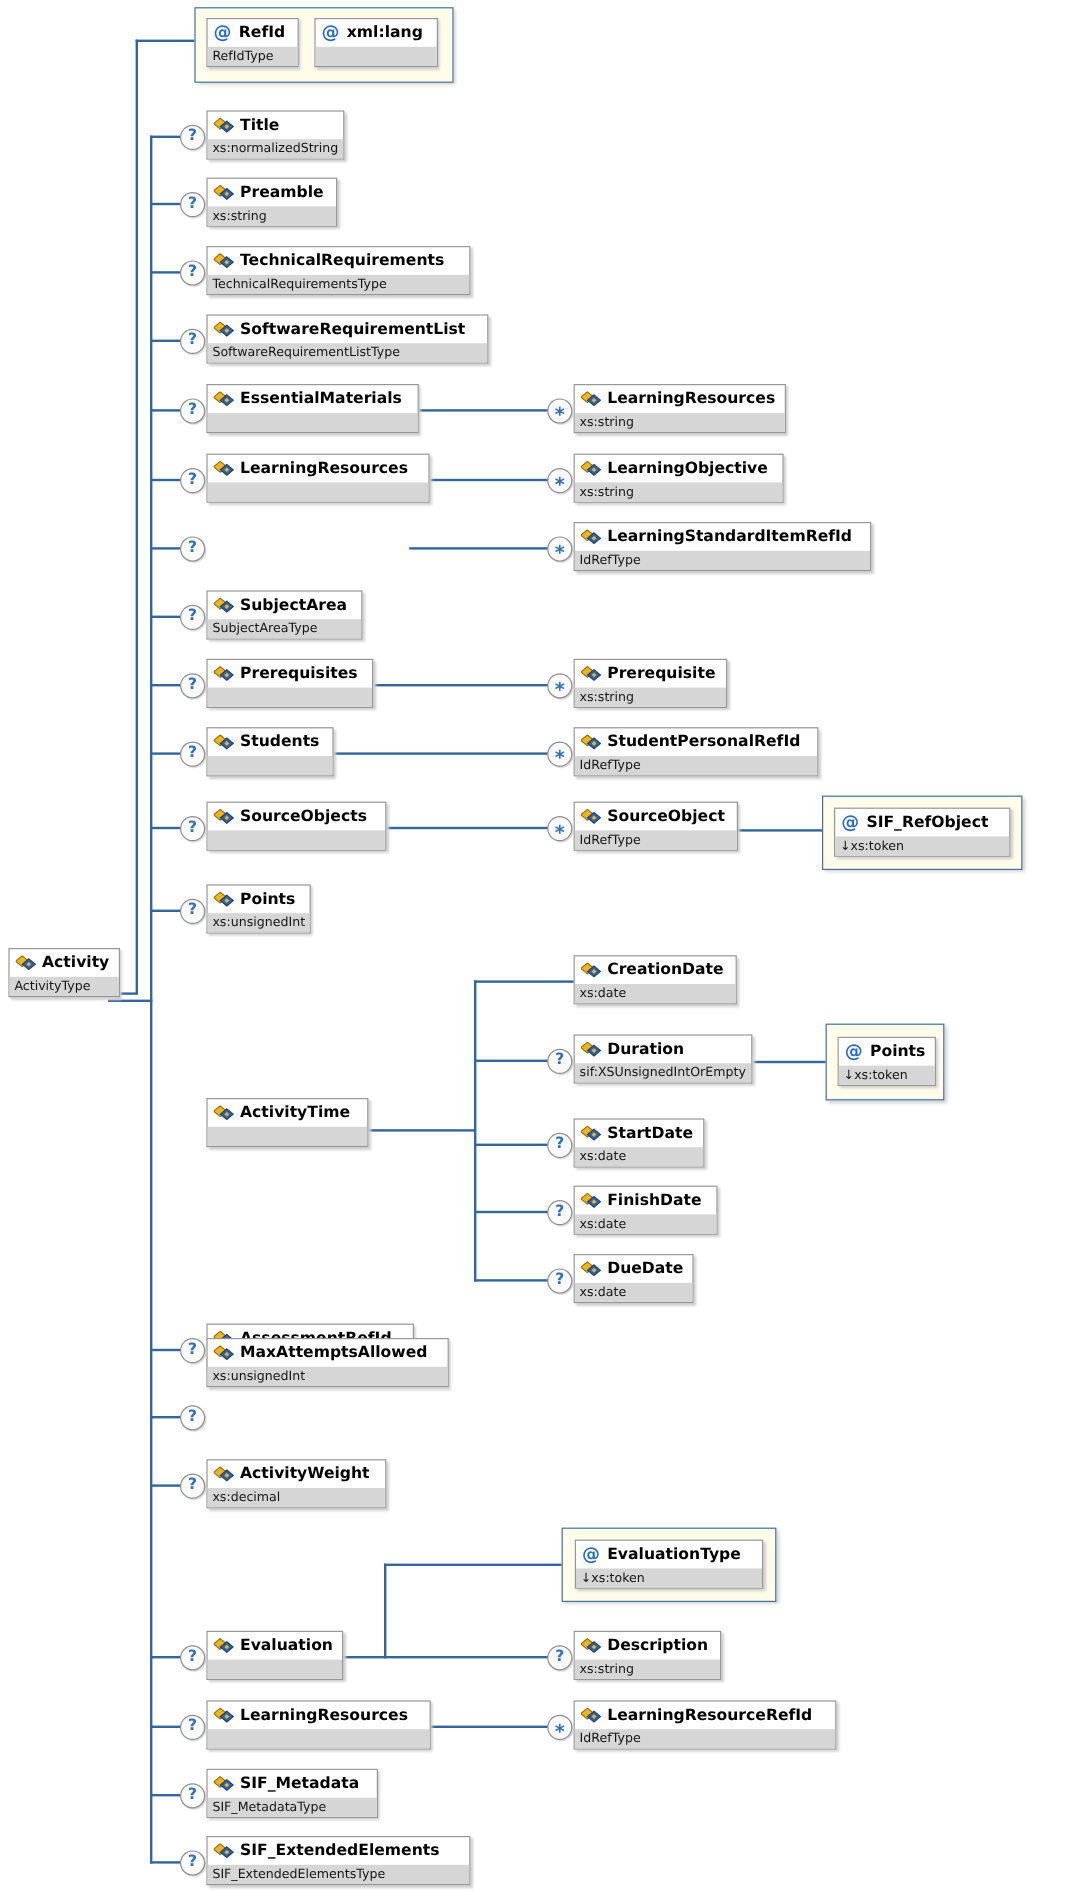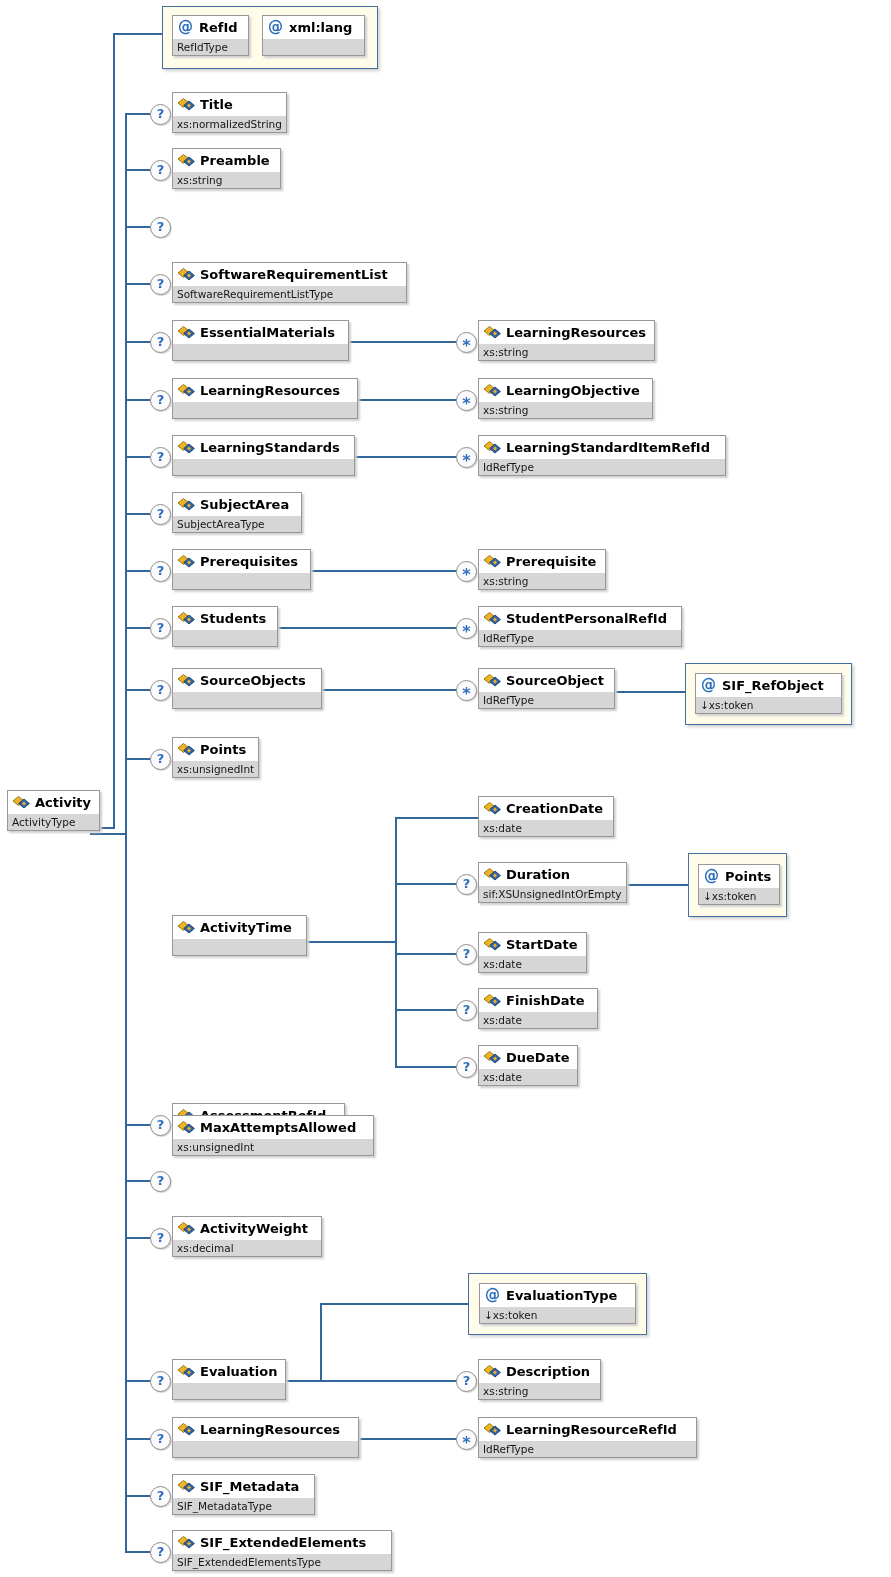--- a/index.html
+++ b/index.html
@@ -127,20 +127,29 @@
   </div>
   <div class="node" style="left:172px;top:148px;min-width:107px">
     <div class="hdr">
         <svg class="eicon" width="17" height="13">
           <use href="#el-ic"></use>
         </svg>
         <span class="nm">Preamble</span>
       </div>
     <div class="typ">xs:string</div>
   </div>
+  <div class="node" style="left:172px;top:205px;min-width:218px">
+    <div class="hdr">
+        <svg class="eicon" width="17" height="13">
+          <use href="#el-ic"></use>
+        </svg>
+        <span class="nm">TechnicalRequirements</span>
+      </div>
+    <div class="typ">TechnicalRequirementsType</div>
+  </div>
   <div class="node" style="left:172px;top:262px;min-width:233px">
     <div class="hdr">
         <svg class="eicon" width="17" height="13">
           <use href="#el-ic"></use>
         </svg>
         <span class="nm">SoftwareRequirementList</span>
       </div>
     <div class="typ">SoftwareRequirementListType</div>
   </div>
   <div class="node" style="left:172px;top:320px;min-width:175px">
@@ -151,29 +160,20 @@
         <span class="nm">EssentialMaterials</span>
       </div>
     <div class="typ"></div>
   </div>
   <div class="node" style="left:172px;top:378px;min-width:184px">
     <div class="hdr">
         <svg class="eicon" width="17" height="13">
           <use href="#el-ic"></use>
         </svg>
         <span class="nm">LearningResources</span>
-      </div>
-    <div class="typ"></div>
-  </div>
-  <div class="node" style="left:172px;top:435px;min-width:181px">
-    <div class="hdr">
-        <svg class="eicon" width="17" height="13">
-          <use href="#el-ic"></use>
-        </svg>
-        <span class="nm">LearningStandards</span>
       </div>
     <div class="typ"></div>
   </div>
   <div class="node" style="left:172px;top:492px;min-width:128px">
     <div class="hdr">
         <svg class="eicon" width="17" height="13">
           <use href="#el-ic"></use>
         </svg>
         <span class="nm">SubjectArea</span>
       </div>

